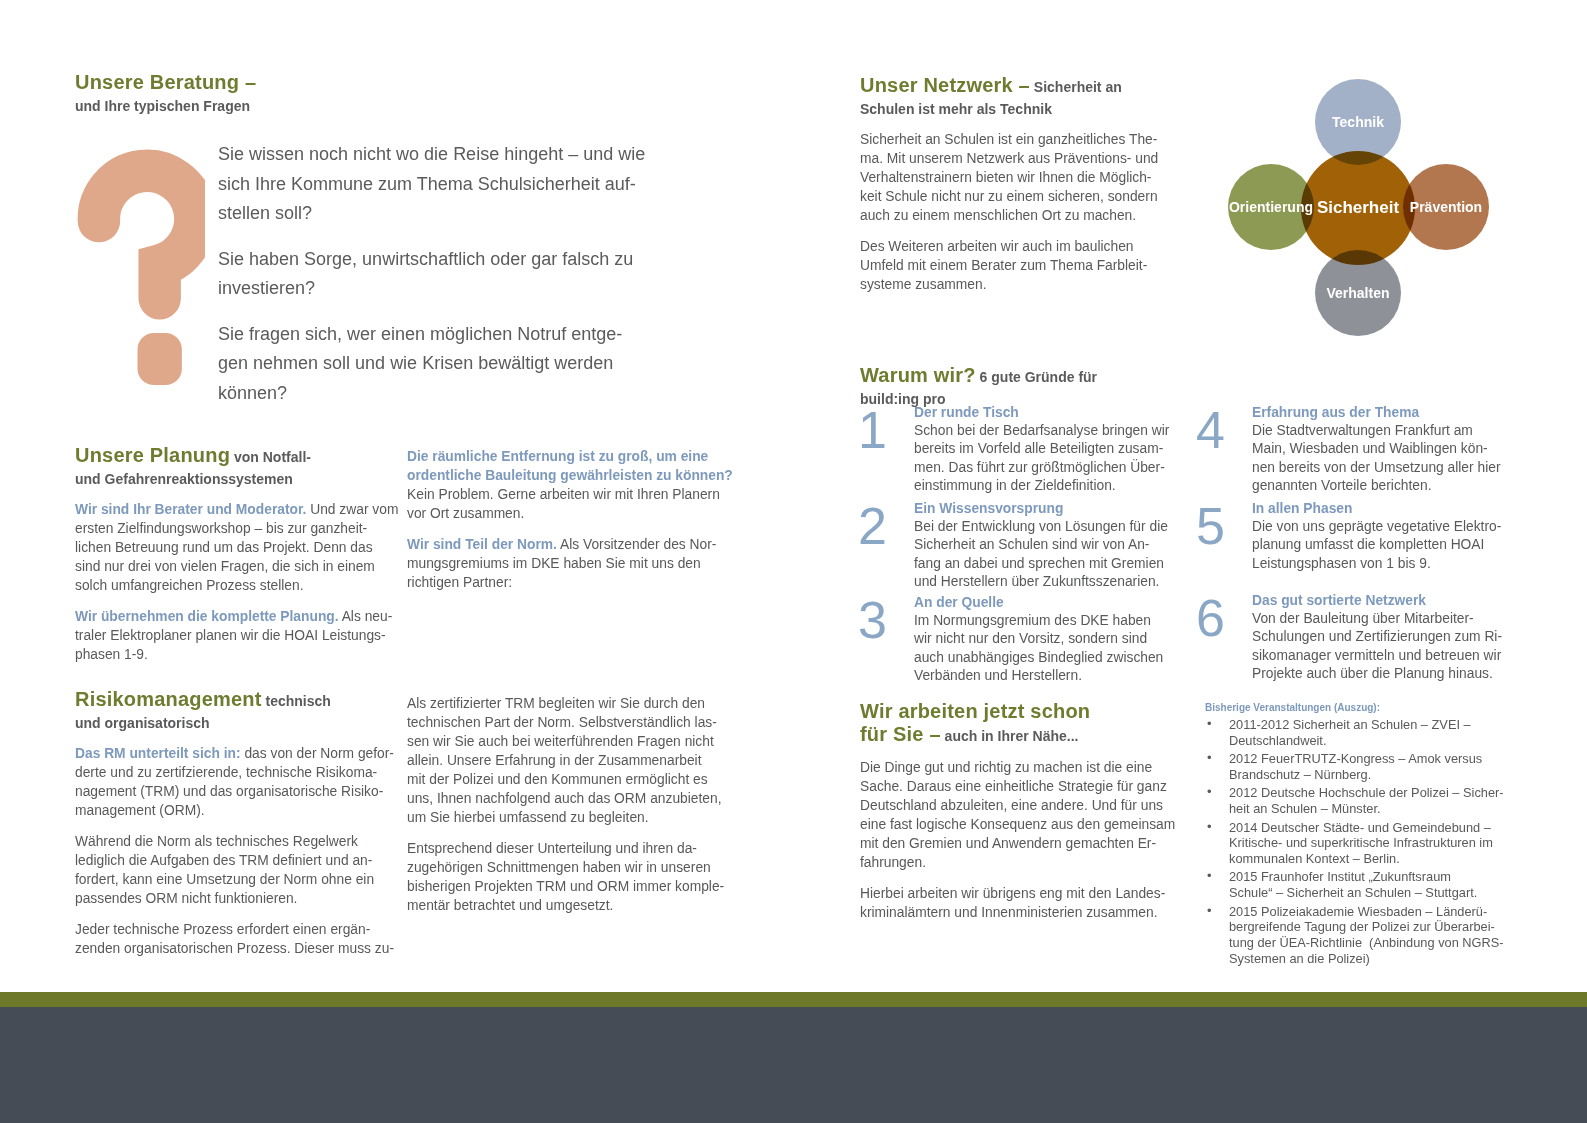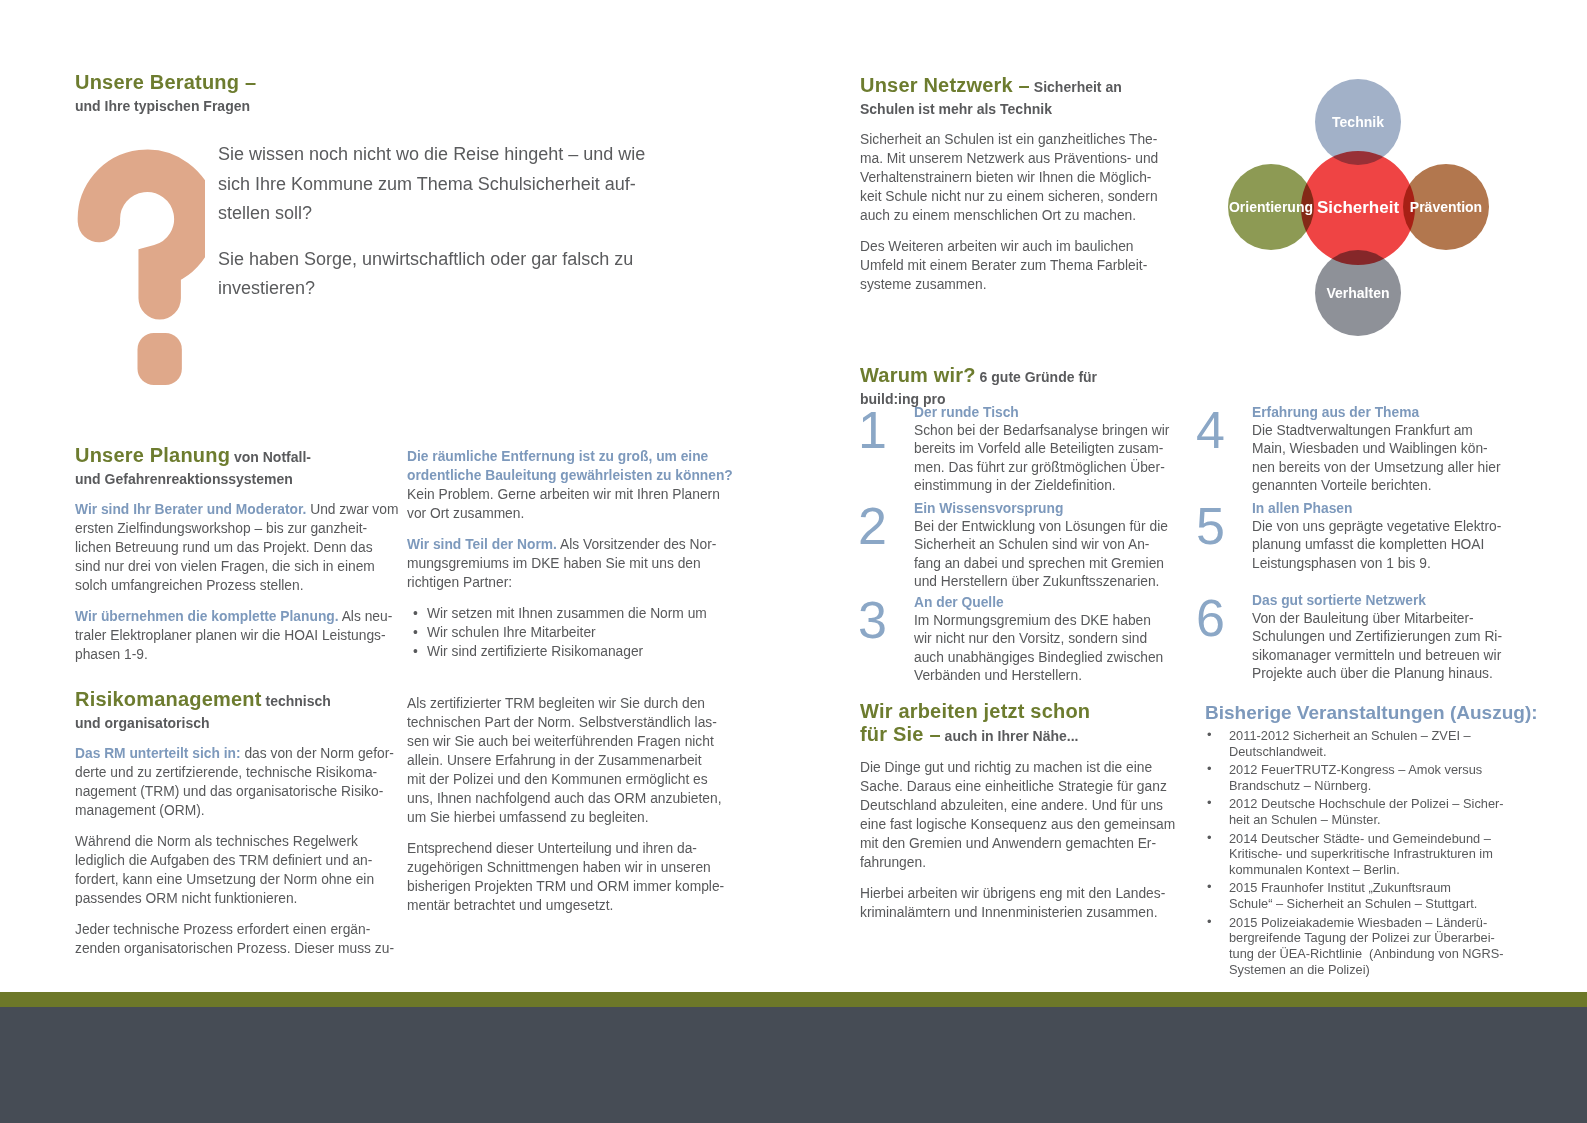--- a/index.html
+++ b/index.html
@@ -22,33 +22,33 @@
   
   ul.plain{list-style:none;margin:2px 0 0 6px;padding:0;}
   ul.plain li{font-size:13.8px;line-height:1.38;color:#58595b;position:relative;padding-left:14px;margin:0;white-space:pre;}
   ul.plain li::before{content:"\2022";position:absolute;left:0;top:0;color:#58595b;}
   
   .witem{position:absolute;display:flex;gap:14px;}
   .wnum{font-size:52px;line-height:48px;color:#8ba7c6;width:42px;text-align:left;margin-top:2px;}
   .wtitle{font-size:13.8px;font-weight:bold;color:#7d99bc;line-height:1.3;}
   .wtext{font-size:13.8px;line-height:1.33;color:#58595b;white-space:pre;}
   
-  .etitle{font-size:19px;font-weight:bold;color:#7d99bc;margin-bottom:4px;}
+  .etitle{font-size:10px;font-weight:bold;color:#7d99bc;margin-bottom:4px;}
   ul.events{list-style:none;margin:0;padding:0;}
   ul.events li{font-size:12.8px;line-height:1.22;color:#58595b;position:relative;padding-left:24px;margin:0 0 3px 0;white-space:pre;}
   ul.events li::before{content:"\2022";position:absolute;left:2px;top:-1px;font-size:13px;color:#58595b;}
   
   .diagram{width:360px;height:300px;}
   .circ{position:absolute;border-radius:50%;display:flex;align-items:center;justify-content:center;}
   .sat{width:86px;height:86px;}
   .c-technik{background:#a2b1c8;}
   .c-orientierung{background:#8d9a54;}
   .c-praevention{background:#b2774e;}
   .c-verhalten{background:#8e9198;}
-  .c-sicherheit{width:114px;height:114px;background:#ef4444;mix-blend-mode:multiply;}
+  .c-sicherheit{width:114px;height:114px;background:#a16207;mix-blend-mode:multiply;}
   .clabel{color:#ffffff;font-weight:bold;font-size:14px;text-align:center;}
   .sat-label{position:absolute;width:86px;display:block;}
   .center-label{font-size:17px;}
   
   .footer-accent{left:0;top:992px;width:1587px;height:15px;background:#6d7829;}
   .footer-slab{left:0;top:1007px;width:1587px;height:116px;background:#464c55;}
 </style>
 </head>
 <body>
 
@@ -65,20 +65,23 @@
       <rect x="70" y="200" width="46" height="54" rx="17" fill="#dfa88a"></rect>
     </svg>
   </div>
 
   <div class="abs questions" style="left:218px;top:140px;width:500px;">
     <p>Sie wissen noch nicht wo die Reise hingeht – und wie
 sich Ihre Kommune zum Thema Schulsicherheit auf-
 stellen soll?</p>
     <p>Sie haben Sorge, unwirtschaftlich oder gar falsch zu
 investieren?</p>
+    <p>Sie fragen sich, wer einen möglichen Notruf entge-
+gen nehmen soll und wie Krisen bewältigt werden
+können?</p>
   </div>
 
   <div class="abs" style="left:75px;top:444px;width:335px;">
     <div>
       <span class="h-olive">Unsere Planung</span><span class="h-suffix"> von Notfall-</span>
     </div>
     <div class="h-sub">und Gefahrenreaktionssystemen</div>
     <div class="copy">
       <p><span class="lead">Wir sind Ihr Berater und Moderator.</span><span> Und zwar vom
 ersten Zielfindungsworkshop – bis zur ganzheit-
@@ -111,25 +114,20 @@
   </div>
 
   <div class="abs copy" style="left:407px;top:435px;width:335px;">
     <p><span class="lead">Die räumliche Entfernung ist zu groß, um eine
 ordentliche Bauleitung gewährleisten zu können?</span><span>
 Kein Problem. Gerne arbeiten wir mit Ihren Planern
 vor Ort zusammen.</span></p>
     <p><span class="lead">Wir sind Teil der Norm.</span><span> Als Vorsitzender des Nor-
 mungsgremiums im DKE haben Sie mit uns den
 richtigen Partner:</span></p>
-    <ul class="plain">
-      <li>Wir setzen mit Ihnen zusammen die Norm um</li>
-      <li>Wir schulen Ihre Mitarbeiter</li>
-      <li>Wir sind zertifizierte Risikomanager</li>
-    </ul>
   </div>
 
   <div class="abs copy" style="left:407px;top:682px;width:335px;">
     <p><span class="lead"></span><span>Als zertifizierter TRM begleiten wir Sie durch den
 technischen Part der Norm. Selbstverständlich las-
 sen wir Sie auch bei weiterführenden Fragen nicht
 allein. Unsere Erfahrung in der Zusammenarbeit
 mit der Polizei und den Kommunen ermöglicht es
 uns, Ihnen nachfolgend auch das ORM anzubieten,
 um Sie hierbei umfassend zu begleiten.</span></p>

